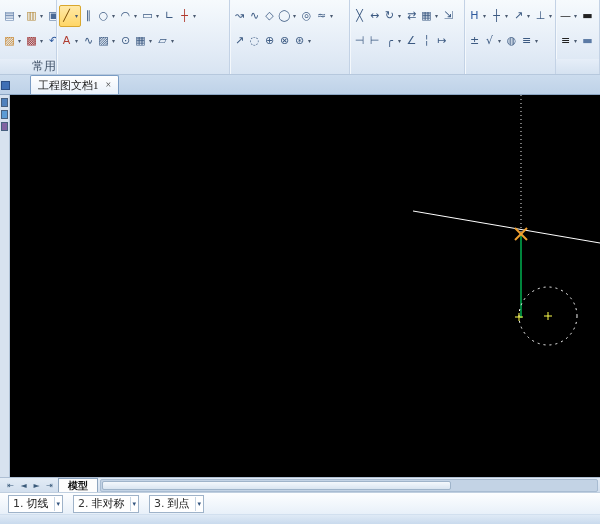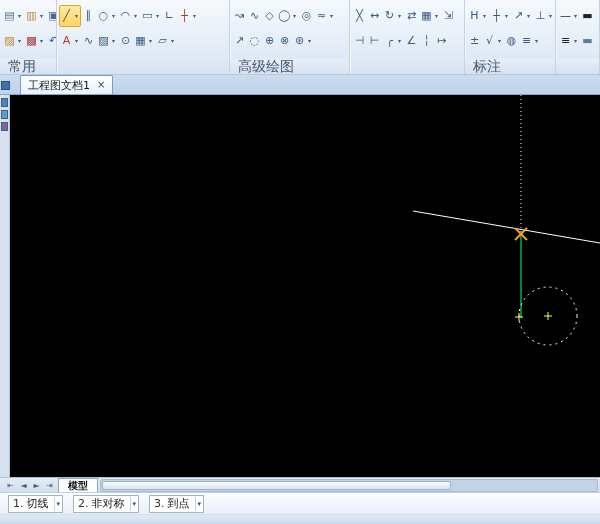--- a/index.html
+++ b/index.html
@@ -16,34 +16,34 @@
   }
   .rgroup{height:74px;box-sizing:border-box;border-right:1px solid #c3d2e5;
     box-shadow:1px 0 0 #f4f8fc;display:flex;flex-direction:column;flex:0 0 auto;}
   .rgroup .rows{flex:1;padding-top:3px;overflow:hidden;}
   .icon-row{height:25px;display:flex;align-items:center;padding-left:2px;overflow:hidden;}
   .icon-cell{display:flex;align-items:center;height:20px;border:1px solid transparent;
     border-radius:2px;flex:0 0 auto;cursor:default;}
   .icon-cell.active{background:linear-gradient(#ffe9a8,#ffd667);border-color:#d9a72e;}
   .icon-cell .glyph{width:13px;text-align:center;font-size:11px;line-height:18px;}
   .icon-cell .dd{width:7px;text-align:center;font-size:6px;color:#4a5a70;line-height:18px;}
-  .group-label{height:15px;text-align:left;font-size:14px;color:#44556b;line-height:15px;
+  .group-label{height:15px;text-align:right;font-size:12px;color:#44556b;line-height:15px;
     background:linear-gradient(#e6eef8,#d5e2f1);padding-left:8px;}
   
   #tabbar{
     position:absolute;top:75px;left:0;width:600px;height:20px;
     background:linear-gradient(#ccdcee,#bed2e8);
     border-bottom:1px solid #8ca6c4;box-sizing:border-box;
     display:flex;align-items:flex-end;
   }
   .ws-icon{width:7px;height:7px;margin:0 3px 5px 2px;background:#3f6fb5;
     box-shadow:0 0 0 1px #2c4f86;display:inline-block;}
-  .doc-tab{height:18px;margin-left:8px;background:linear-gradient(#ffffff,#e9f1fa);
+  .doc-tab{height:18px;margin-left:18px;background:linear-gradient(#ffffff,#e9f1fa);
     border:1px solid #7a9cc4;border-bottom:none;border-radius:2px 2px 0 0;
-    display:flex;align-items:center;padding:0 7px;font-size:11px;color:#1a1a1a;gap:7px;}
+    display:flex;align-items:center;padding:0 7px;font-size:11px;color:#1a1a1a;gap:7px;font-family:Liberation Serif, serif;}
   .doc-tab .close{font-size:10px;color:#444;line-height:10px;}
   
   #dock-strip{position:absolute;top:95px;left:0;width:10px;height:382px;
     background:#d7e2ef;border-right:1px solid #b0c2d6;box-sizing:border-box;}
   .dock-icon{display:block;width:7px;height:9px;margin:3px auto 0;border:1px solid #47607f;box-sizing:border-box;}
   #canvas-wrap{position:absolute;top:95px;left:10px;width:590px;height:382px;background:#000;}
   #canvas-svg{display:block;width:590px;height:382px;}
   
   #model-row{position:absolute;top:477px;left:0;width:600px;height:15px;
     background:linear-gradient(#e3ecf6,#d2dfee);border-top:1px solid #aebfd4;
@@ -195,21 +195,20 @@
           </span>
           <span class="icon-cell">
             <span class="glyph" style="color: rgb(60, 90, 130);">⊗</span>
           </span>
           <span class="icon-cell">
             <span class="glyph" style="color: rgb(60, 90, 130);">⊛</span>
             <span class="dd">▾</span>
           </span>
         </div>
       </div>
-      <div class="group-label">高级绘图</div>
     </div>
     <div class="rgroup" style="width: 115px;">
       <div class="rows">
         <div class="icon-row">
           <span class="icon-cell">
             <span class="glyph" style="color: rgb(60, 90, 130);">╳</span>
           </span>
           <span class="icon-cell">
             <span class="glyph" style="color: rgb(60, 90, 130);">↔</span>
           </span>
@@ -281,21 +280,20 @@
           </span>
           <span class="icon-cell">
             <span class="glyph" style="color: rgb(60, 90, 130);">◍</span>
           </span>
           <span class="icon-cell">
             <span class="glyph" style="color: rgb(60, 90, 130);">≡</span>
             <span class="dd">▾</span>
           </span>
         </div>
       </div>
-      <div class="group-label">标注</div>
     </div>
     <div class="rgroup" style="width: 44px;">
       <div class="rows">
         <div class="icon-row">
           <span class="icon-cell">
             <span class="glyph" style="color: rgb(34, 34, 34);">—</span>
             <span class="dd">▾</span>
           </span>
           <span class="icon-cell">
             <span class="glyph" style="color: rgb(34, 34, 34);">▬</span>

